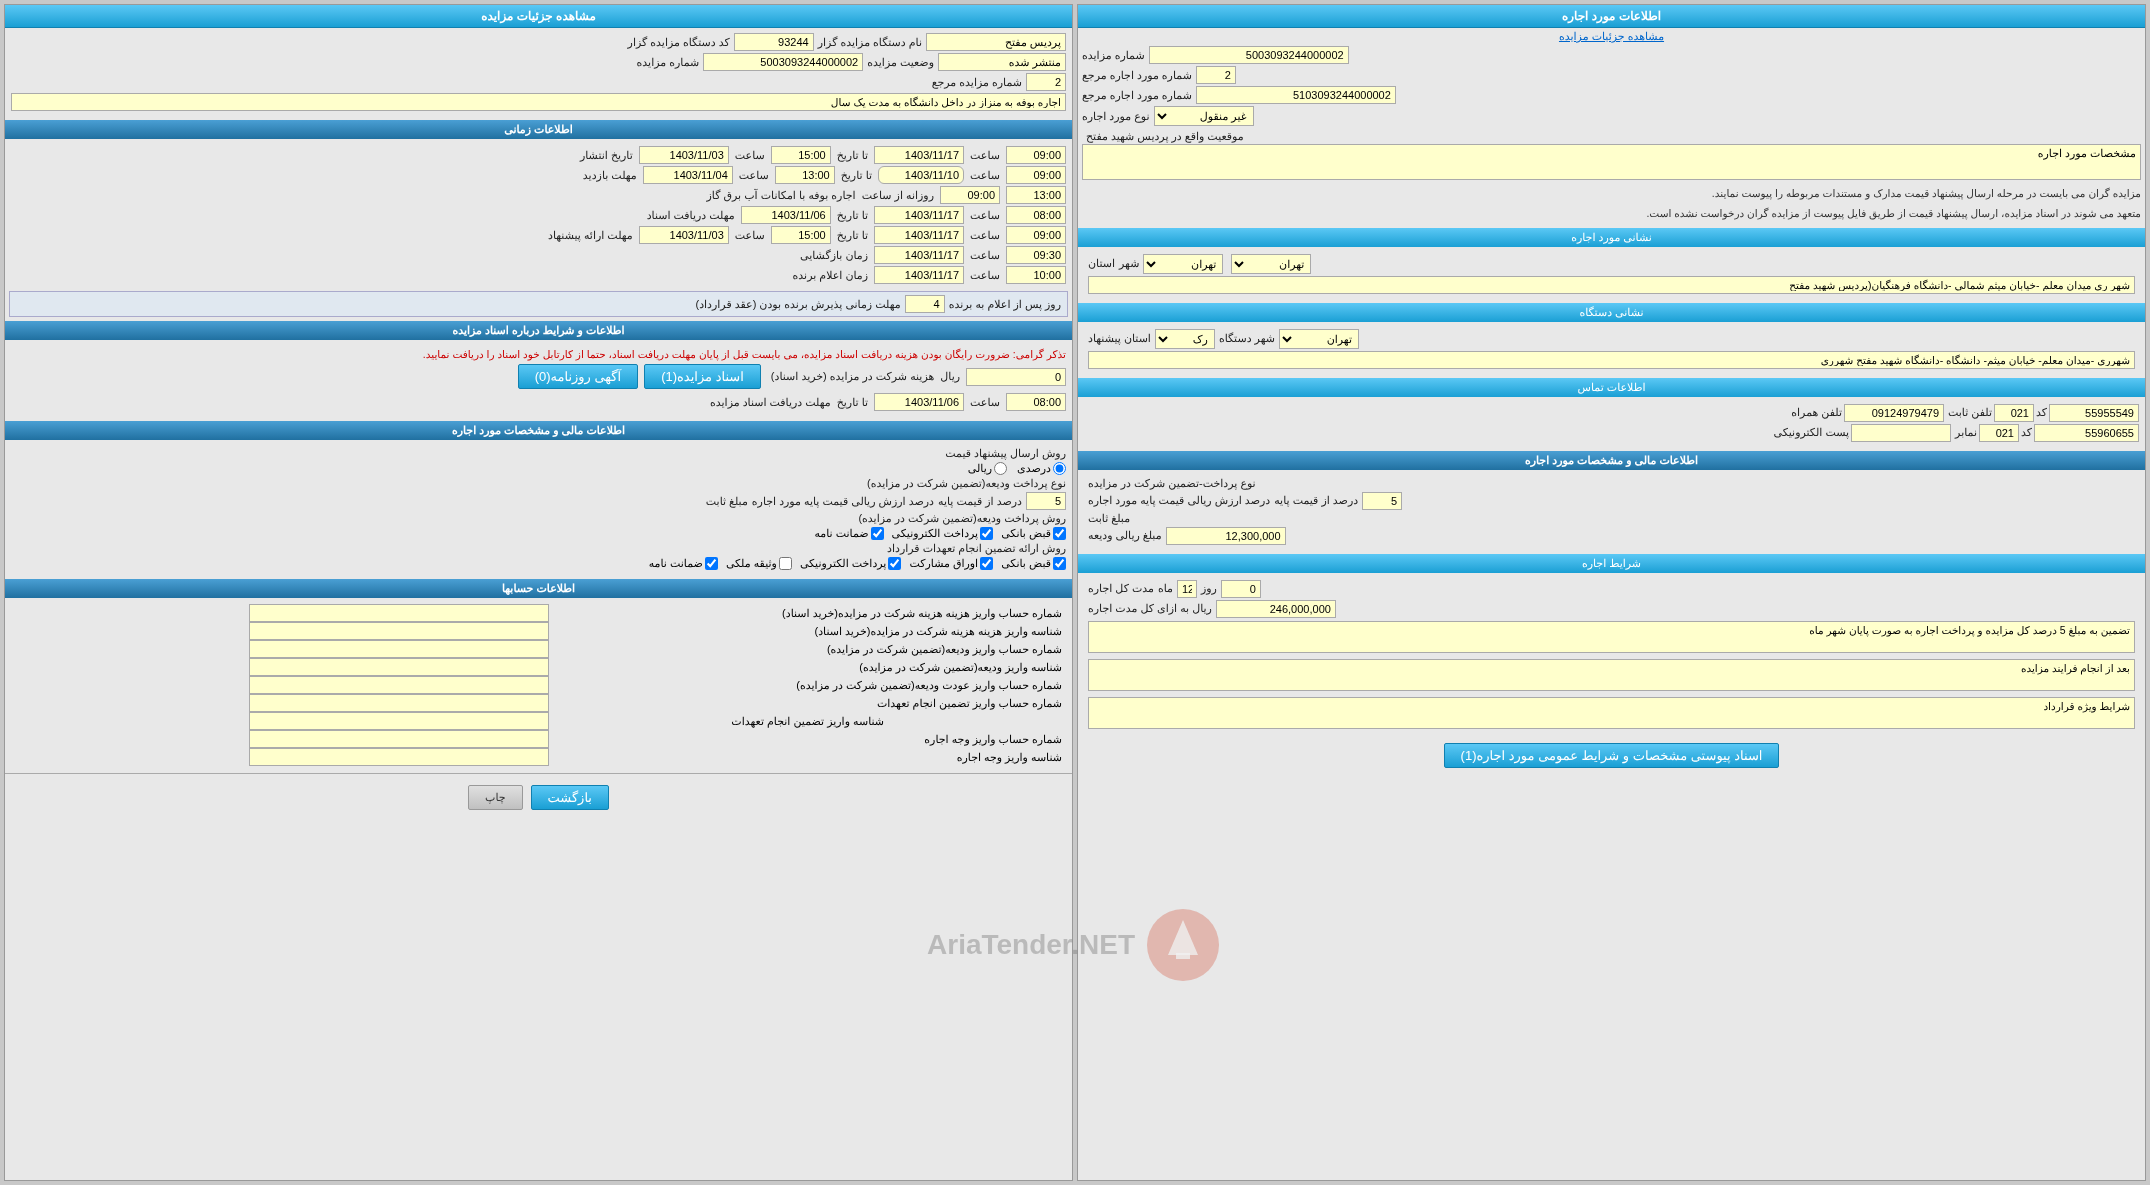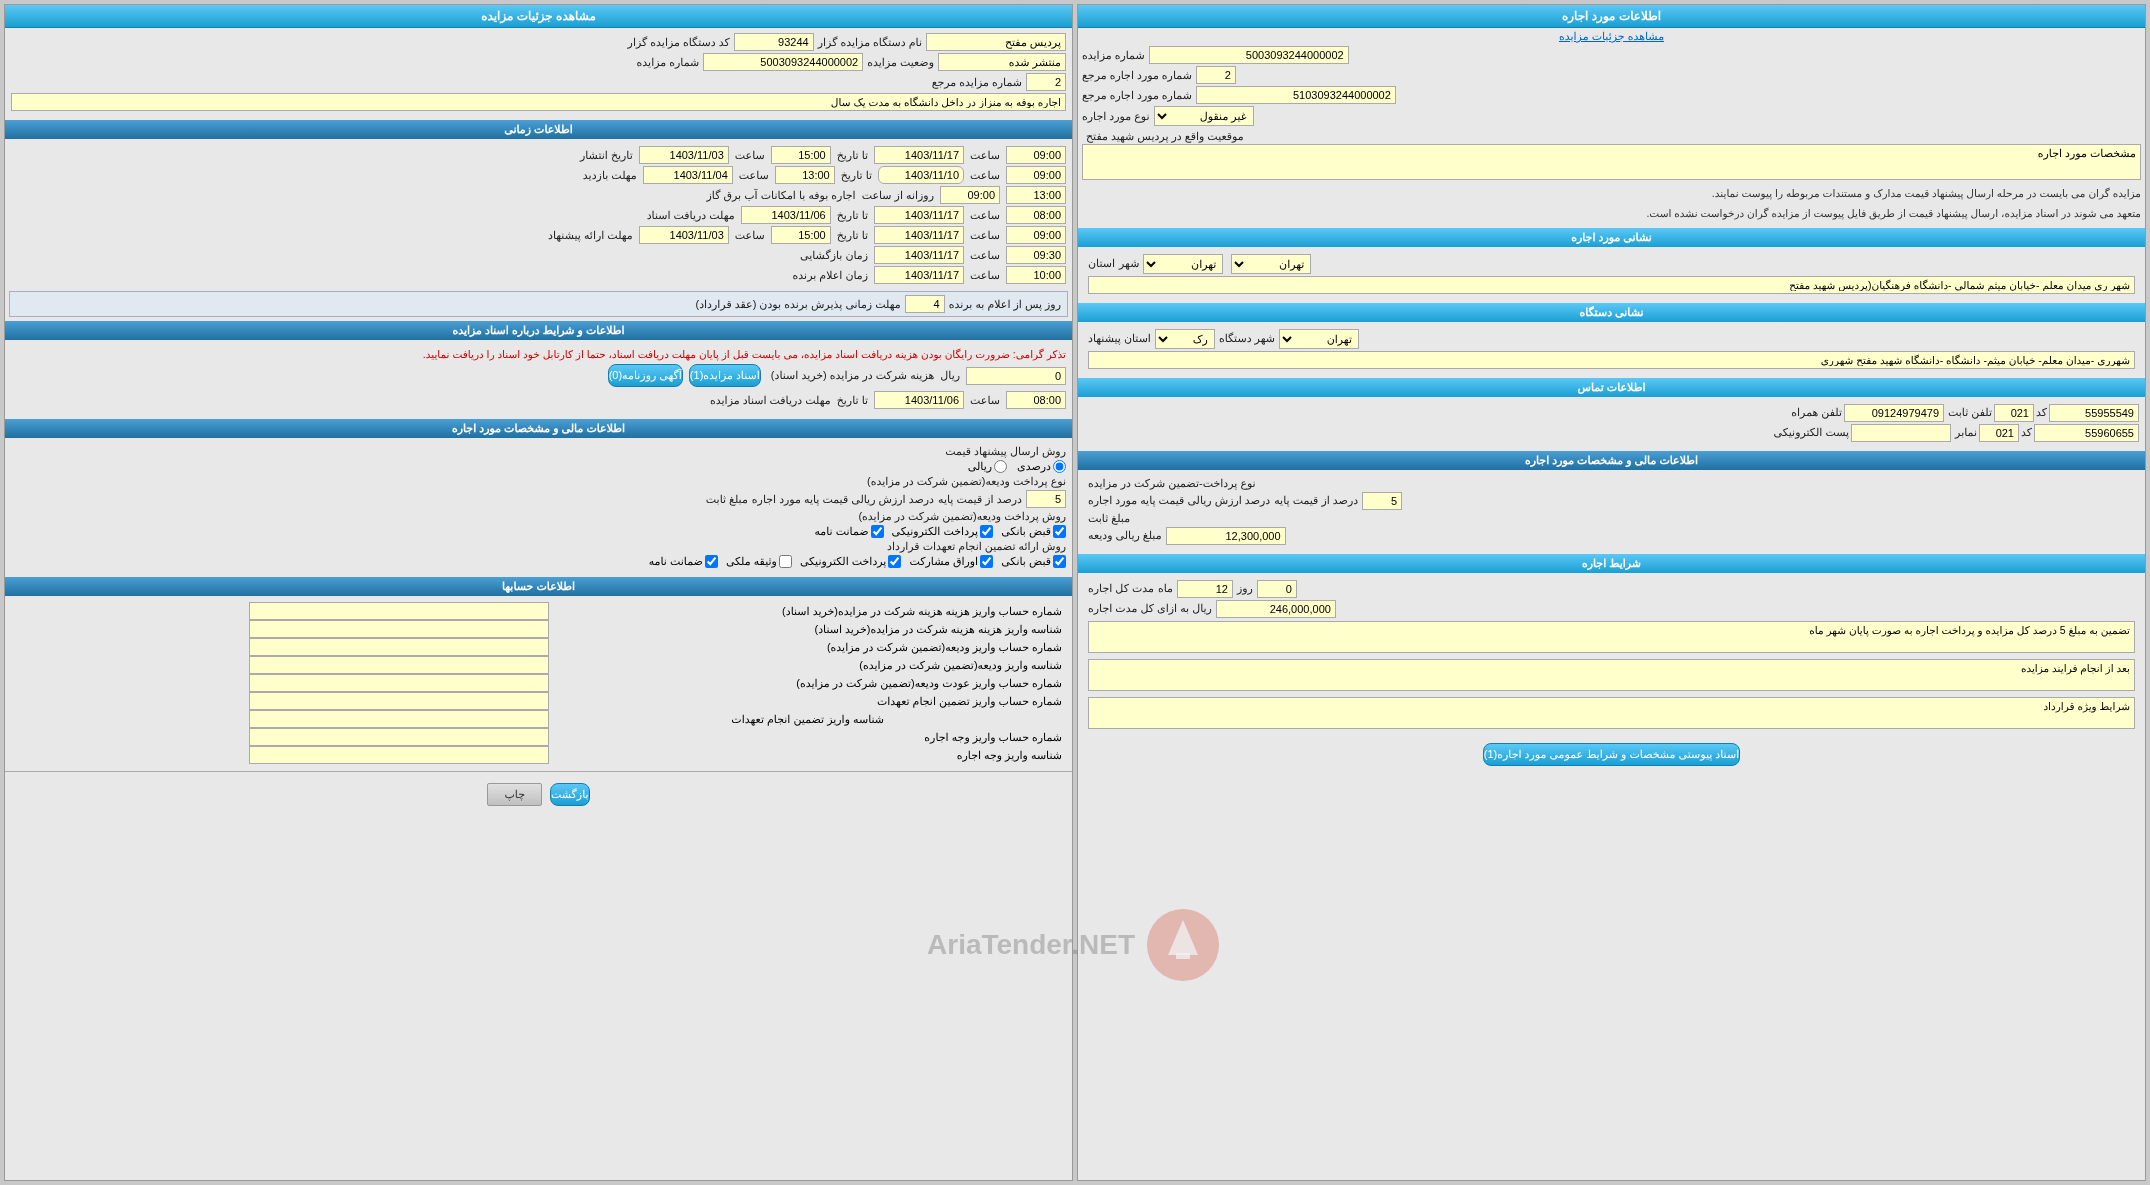--- a/index.html
+++ b/index.html
@@ -77,21 +77,21 @@
       color: #0066cc;
       text-decoration: underline;
       cursor: pointer;
       font-size: 11px;
     }
     .sub-header {
       background: linear-gradient(to bottom, #5bc8f5, #1a9fd4);
       color: white;
       text-align: center;
       padding: 3px 24px;
-      font-weight: bold;
+      font-weight: normal;
       font-size: 11px;
       margin: 4px 0 2px 0;
     }
     .sub-header-dark {
       background: linear-gradient(to bottom, #4a9fd4, #2070a0);
       color: white;
       text-align: center;
       padding: 3px 8px;
       font-weight: bold;
       font-size: 11px;
@@ -106,25 +106,25 @@
     }
     .divider {
       border: none;
       border-top: 1px solid #aaa;
       margin: 3px 0;
     }
     .btn-blue {
       background: linear-gradient(to bottom, #5bc8f5, #1a9fd4);
       border: 1px solid #1080b0;
       color: white;
-      padding: 4px 0;
-      font-size: 11px;
+      padding: 4px 16px;
+      font-size: 13px;
       font-family: Tahoma, Arial, sans-serif;
       cursor: pointer;
-      border-radius: 8px;
+      border-radius: 2px;
     }
     .btn-gray {
       background: linear-gradient(to bottom, #e0e0e0, #c0c0c0);
       border: 1px solid #999;
       color: #333;
       padding: 4px 16px;
       font-size: 11px;
       font-family: Tahoma, Arial, sans-serif;
       cursor: pointer;
       border-radius: 2px;
@@ -266,21 +266,21 @@
         <input class="input-field" value="12,300,000" style="width: 120px; direction: ltr;">
         <span class="label">مبلغ ریالی ودیعه</span>
       </div>
     </div>
 
     <div class="sub-header">شرایط اجاره</div>
     <div class="section-body">
       <div class="row-pair">
         <input class="input-field" value="0" style="width: 40px;">
         <span class="label">روز</span>
-        <input class="input-field" value="12" style="width: 56px;">
+        <input class="input-field" value="12" style="width: 20px;">
         <span class="label">ماه</span>
         <span class="label">مدت کل اجاره</span>
       </div>
       <div class="row-pair">
         <input class="input-field" value="246,000,000" style="width: 120px; direction: ltr;">
         <span class="label">ریال به ازای کل مدت اجاره</span>
       </div>
       <div style="padding: 2px 4px;">
         <textarea class="textarea-field" rows="2" style="height: 32px; font-size: 10.5px;">تضمین به مبلغ 5 درصد کل مزایده و پرداخت اجاره به صورت پایان شهر ماه</textarea>
       </div>

